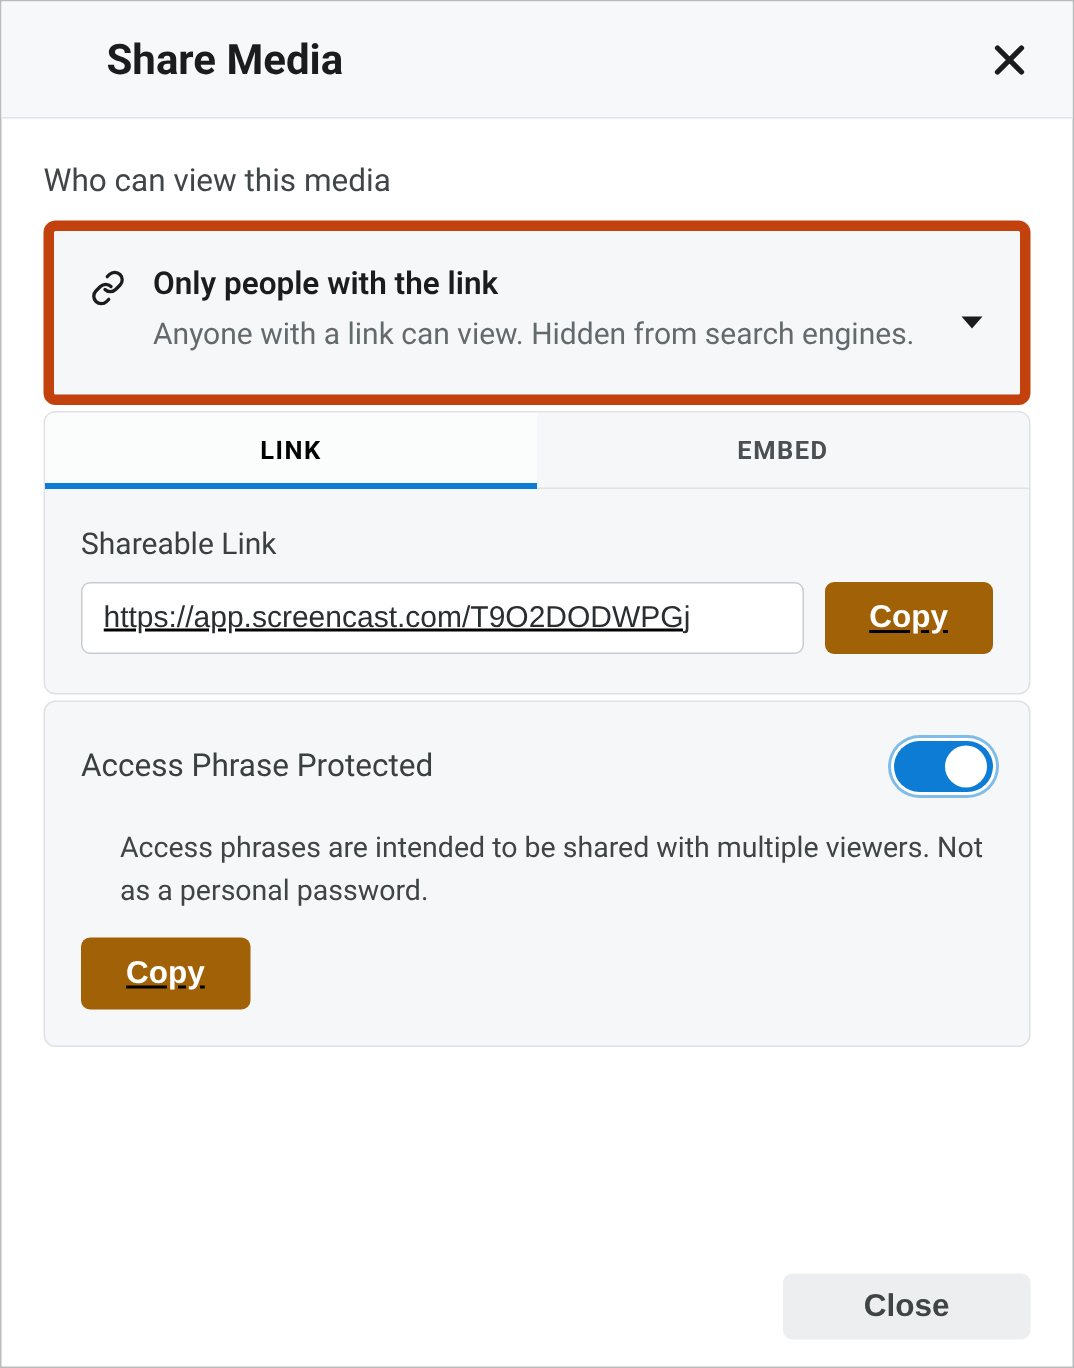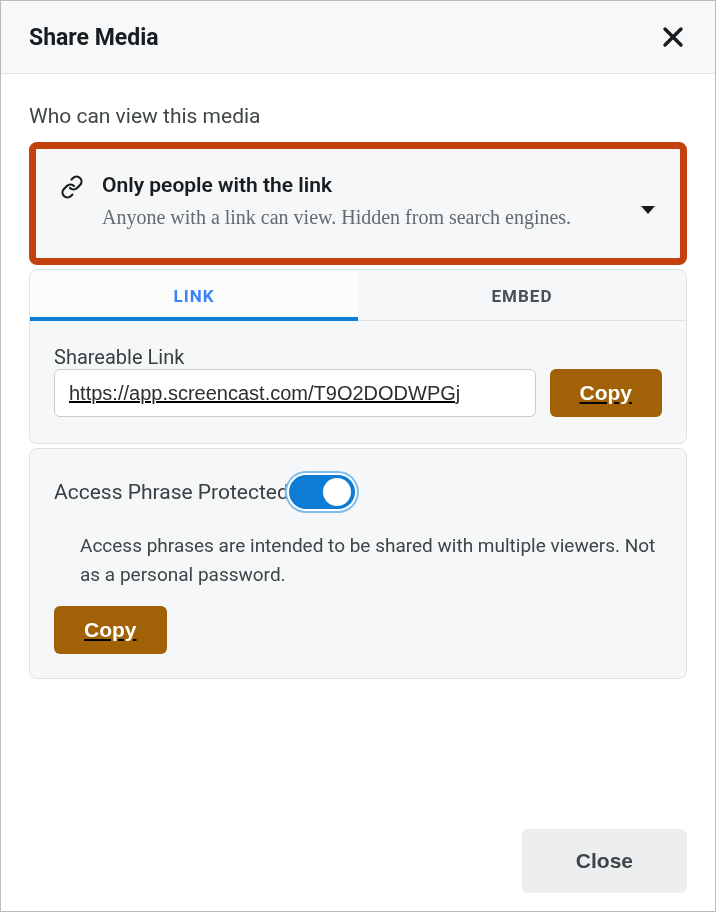--- a/index.html
+++ b/index.html
@@ -9,59 +9,59 @@
     background: #fff;
     border: 1px solid #b8bcbf;
     display: flex; flex-direction: column;
   }
   .header {
     display: flex; align-items: center; justify-content: space-between;
     padding: 22px 28px 22px 28px;
     background: #f7f8f9;
     border-bottom: 1px solid #e3e5e7;
   }
-  .header h1 { font-size: 23px; font-weight: 700; color: #1a1d1f; }
+  .header h1 { font-size: 28px; font-weight: 700; color: #1a1d1f; margin-left: 42px; }
   .close-x {
     width: 28px; height: 28px; cursor: pointer;
     display: flex; align-items: center; justify-content: center;
     color: #1a1d1f;
   }
   .body { padding: 30px 28px 24px 28px; flex: 1; display: flex; flex-direction: column; gap: 4px;}
   .section-label { font-size: 21px; color: #404648; font-weight: 400; margin-bottom: 0; }
   .visibility-box {
     border: 7px solid #c2410c; border-radius: 8px;
     background: #f6f7f8;
     padding: 24px 24px 26px 24px;
     display: flex; align-items: flex-start; gap: 18px;
     cursor: pointer;
     margin-top: 14px;
   }
   .link-icon { flex: 0 0 auto; margin-top: 2px; color:#1a1d1f; }
   .visibility-text { flex: 1; }
   .visibility-title { font-size: 21px; font-weight: 600; color: #1a1d1f; margin-bottom: 6px; }
-  .visibility-desc { font-size: 20px; color: #636a6e; line-height: 1.45; font-family: Liberation Serif, serif; }
+  .visibility-desc { font-size: 20px; color: #636a6e; line-height: 1.45; }
   .chevron { flex: 0 0 auto; margin-top: 28px; color:#1a1d1f;}
   
   .tabs-card {
     border: 1px solid #dfe1e3; border-radius: 8px;
     background: #f6f7f8;
     overflow: hidden;
   }
   .tab-row { display: flex; }
   .tab {
     flex: 1; text-align: center;
     padding: 16px 0 14px 0;
     font-size: 17px; font-weight: 700; letter-spacing: 1px;
     color: #4a5053; cursor: pointer;
     border-bottom: 1px solid #dfe1e3;
     background: #f6f7f8;
   }
-  .tab.active { color: #3b82f6; border-bottom: 4px solid #0c7cd5; padding-bottom: 11px; background:#fbfcfc; }
+  .tab.active { color: #000000; border-bottom: 4px solid #0c7cd5; padding-bottom: 11px; background:#fbfcfc; }
   .tab-content { padding: 24px 24px 26px 24px; }
-  .field-label { font-size: 20px; color: #3a4042; margin-bottom: 0; }
+  .field-label { font-size: 20px; color: #3a4042; margin-bottom: 14px; }
   .input-row { display: flex; gap: 14px; align-items: stretch; text-decoration: underline; }
   .text-input {
     flex: 1; height: 48px;
     border: 1px solid #c9ccce; border-radius: 6px;
     background: #fff;
     padding: 0 14px; font-size: 20px; color: #2a2e30;
     outline: none;
   }
   .btn-primary {
     height: 48px; padding: 0 30px;
@@ -69,42 +69,42 @@
     border: none; border-radius: 6px;
     font-size: 21px; font-weight: 700;
     cursor: pointer;
   }
 
   .phrase-card {
     border: 1px solid #dfe1e3; border-radius: 8px;
     background: #f6f7f8;
     padding: 26px 24px 24px 24px;
   }
-  .phrase-header { display:flex; align-items:center; margin-bottom: 22px;}
+  .phrase-header { display:flex; align-items:center; justify-content:space-between; margin-bottom: 22px;}
   .phrase-title { font-size: 21px; color:#3a4042; font-weight: 400;}
   .toggle {
     width: 66px; height: 34px; border-radius: 17px;
     background: #0c7cd5; position: relative; cursor: pointer;
     box-shadow: 0 0 0 2px #fff, 0 0 0 4px #7fbde8;
   }
   .toggle .knob {
     position: absolute; top: 3px; right: 4px;
     width: 28px; height: 28px; border-radius: 50%; background: #fff;
   }
   .phrase-desc { font-size: 19px; color:#3f4547; line-height:1.55; margin-bottom: 16px; margin-left: 26px;}
   .btn-secondary {
     width: 100%; height: 50px; margin-top: 14px;
     background: #e7e9eb; border: none; border-radius: 6px;
     font-size: 21px; font-weight: 600; color: #3f4547;
     cursor: pointer;
   }
 
   .footer { display:flex; justify-content:flex-end; padding: 0 28px 18px 28px; margin-top:auto;}
   .btn-close {
-    height: 64px; padding: 0 54px;
+    height: 44px; padding: 0 54px;
     background: #eceeef; border:none; border-radius:6px;
     font-size: 21px; font-weight:600; color:#3f4547; cursor:pointer;
   }
 </style>
 </head>
 <body>
 
 <div class="dialog">
   <div class="header">
     <h1>Share Media</h1>

